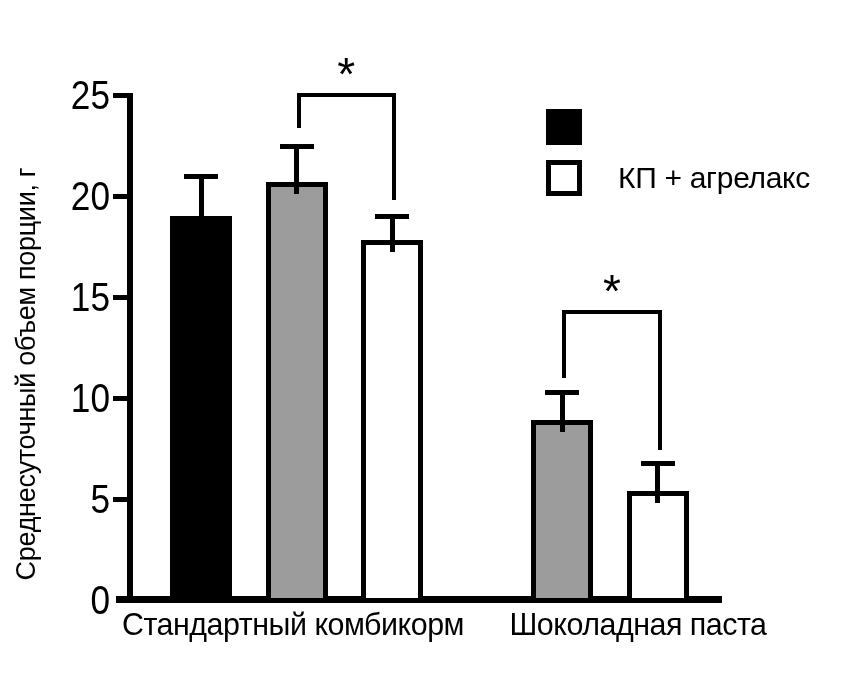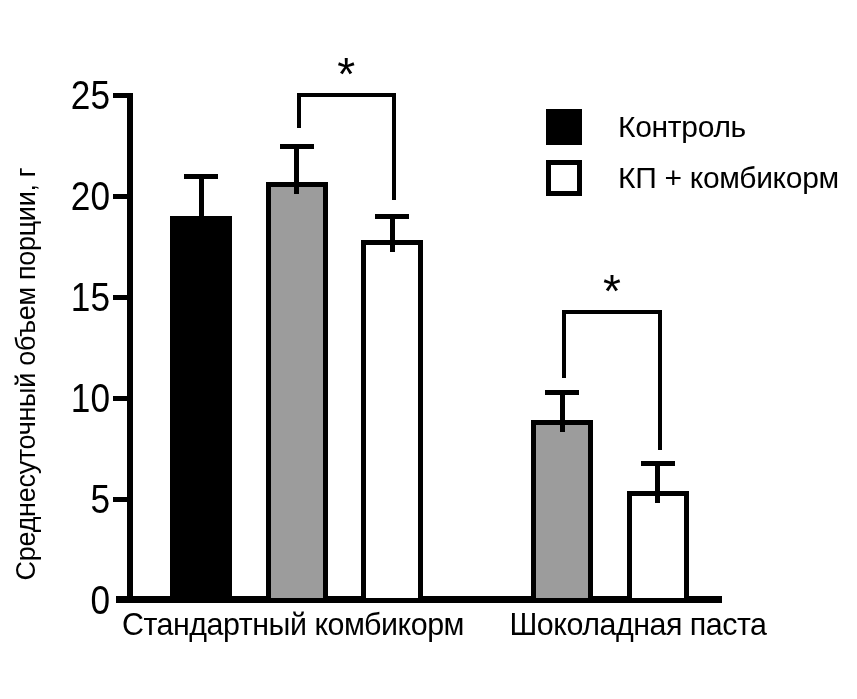--- a/index.html
+++ b/index.html
@@ -148,20 +148,19 @@
       <div class="sig-star" style="left: 612px; top: 268px;">*</div>
     </div>
   <div id="xlabels-layer">
       <div class="x-cat-label" style="left: 293px;">Стандартный комбикорм</div>
       <div class="x-cat-label" style="left: 638px;">Шоколадная паста</div>
     </div>
 
   <div class="legend" id="legend">
       <div class="legend-item">
         <div class="legend-swatch" style="background: rgb(0, 0, 0); border-color: rgb(0, 0, 0);"></div>
-        <div class="legend-label">Контроль</div>
       </div>
       <div class="legend-item">
         <div class="legend-swatch" style="background: rgb(255, 255, 255); border-color: rgb(0, 0, 0);"></div>
-        <div class="legend-label">КП + комбикорм</div>
+        <div class="legend-label">КП + агрелакс</div>
       </div>
     </div>
 </div>
 
 </body></html>

